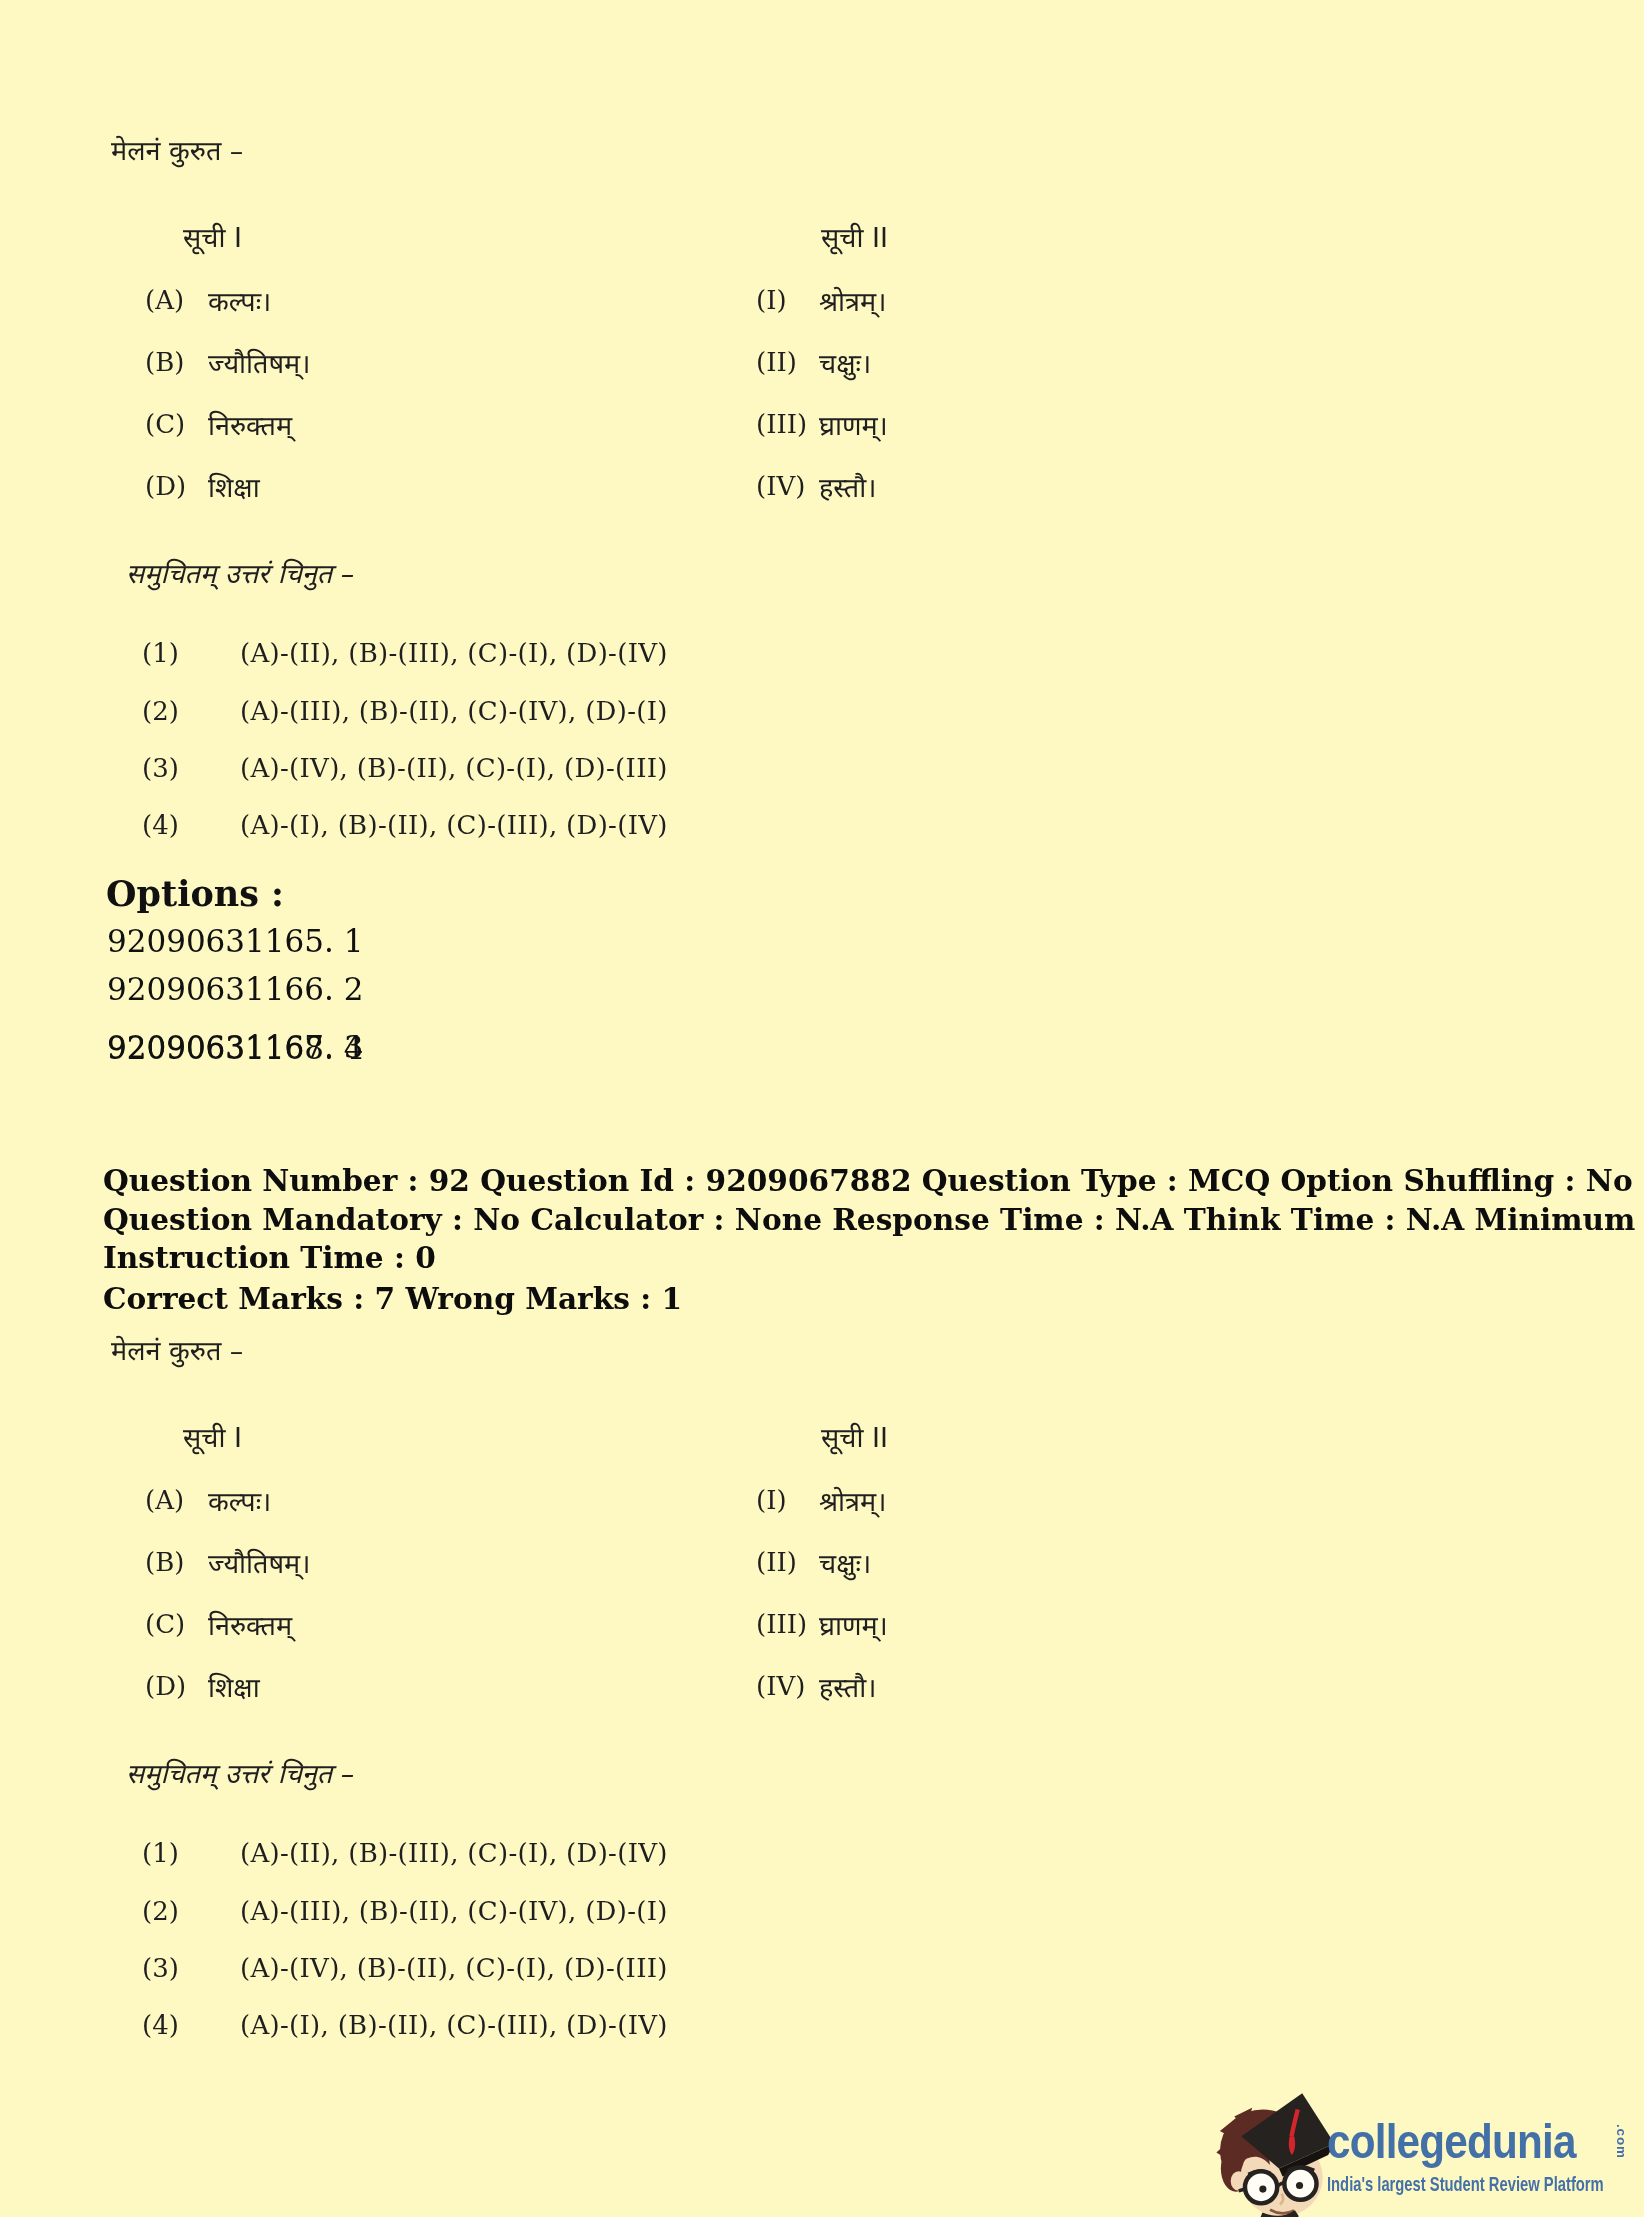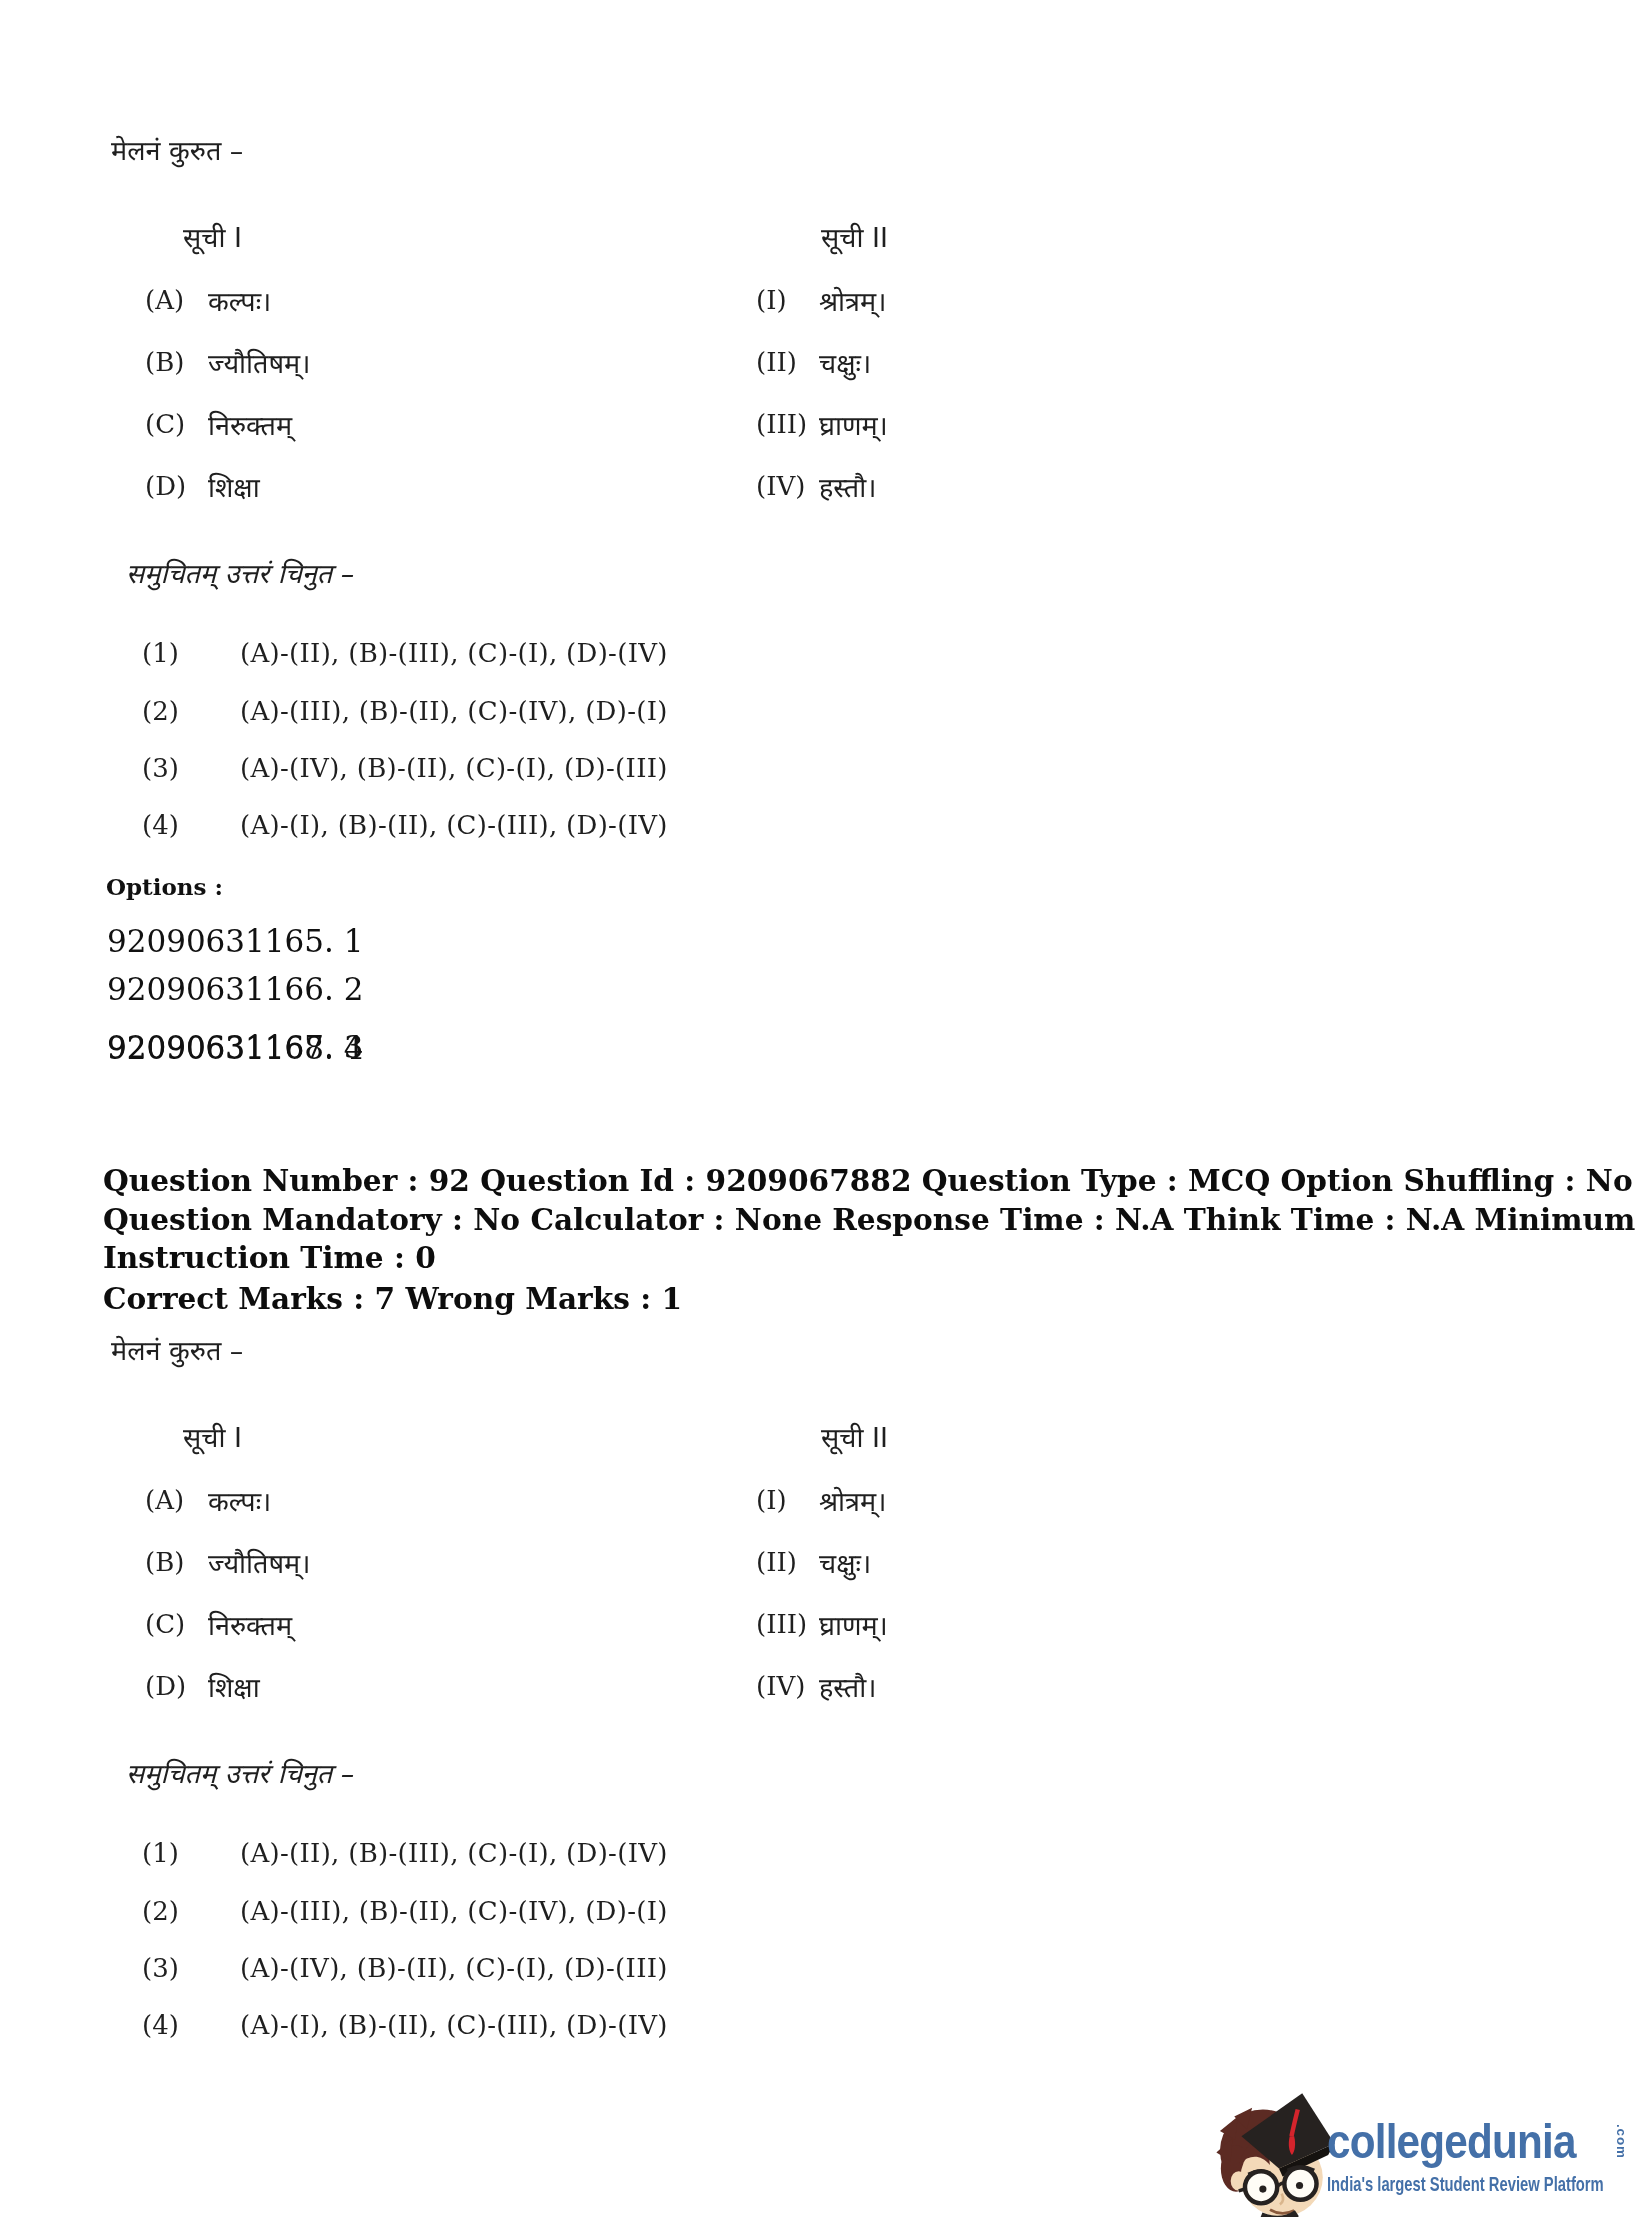--- a/index.html
+++ b/index.html
@@ -1,31 +1,31 @@
 <!DOCTYPE html>
 <html style="font-size:14.3px"><head>
 <meta charset="utf-8">
 <style>
   html,body{margin:0;padding:0;background:#e8e8e8;}
   .page{
     position:relative;
     width:1644px;
     height:2217px;
     margin:0 auto;
-    background:#ffffff;
+    background:#fef9c3;
     overflow:hidden;
     color:#1b1b1b;
   }
   .abs{position:absolute;white-space:nowrap;line-height:1.15;}
   
   .dev{font-family:"DejaVu Sans",sans-serif;font-size:27px;color:#1f1f1f;}
   
   .ser{font-family:"DejaVu Serif","Liberation Serif",serif;font-size:26px;color:#1f1f1f;}
   
-  .opt-heading{font-family:"DejaVu Serif","Liberation Serif",serif;font-weight:bold;font-size:23px;color:#111;}
+  .opt-heading{font-family:"DejaVu Serif","Liberation Serif",serif;font-weight:bold;font-size:35px;color:#111;}
   .opt-id{font-family:"DejaVu Serif","Liberation Serif",serif;font-size:31px;color:#111;}
   
   .meta{font-family:"DejaVu Serif","Liberation Serif",serif;font-weight:bold;font-size:29.6px;color:#0d0d0d;}
   
   .qsec{position:absolute;left:0;width:1644px;height:860px;}
   .m-prompt{left:111px;top:128px;}
   .hdr{font-size:27px;}
   .hdr1{left:183px;top:215px;}
   .hdr2{left:821px;top:215px;}
   .mrow{left:0;width:1644px;height:45px;}

